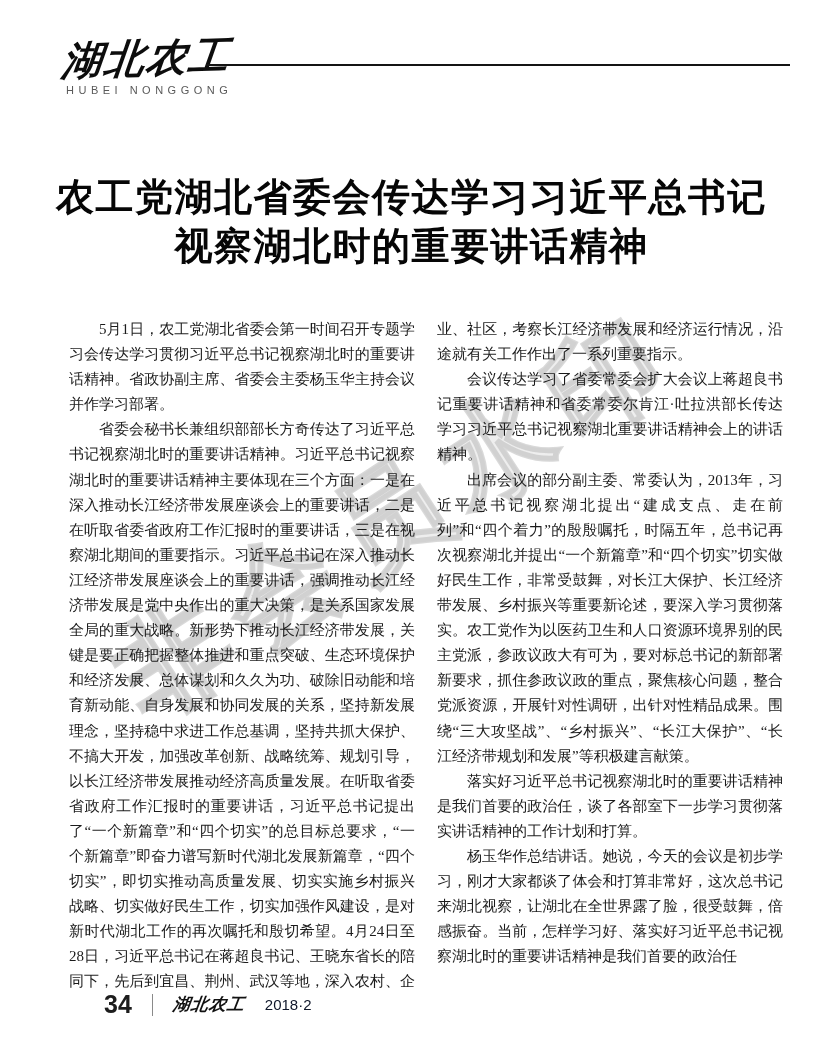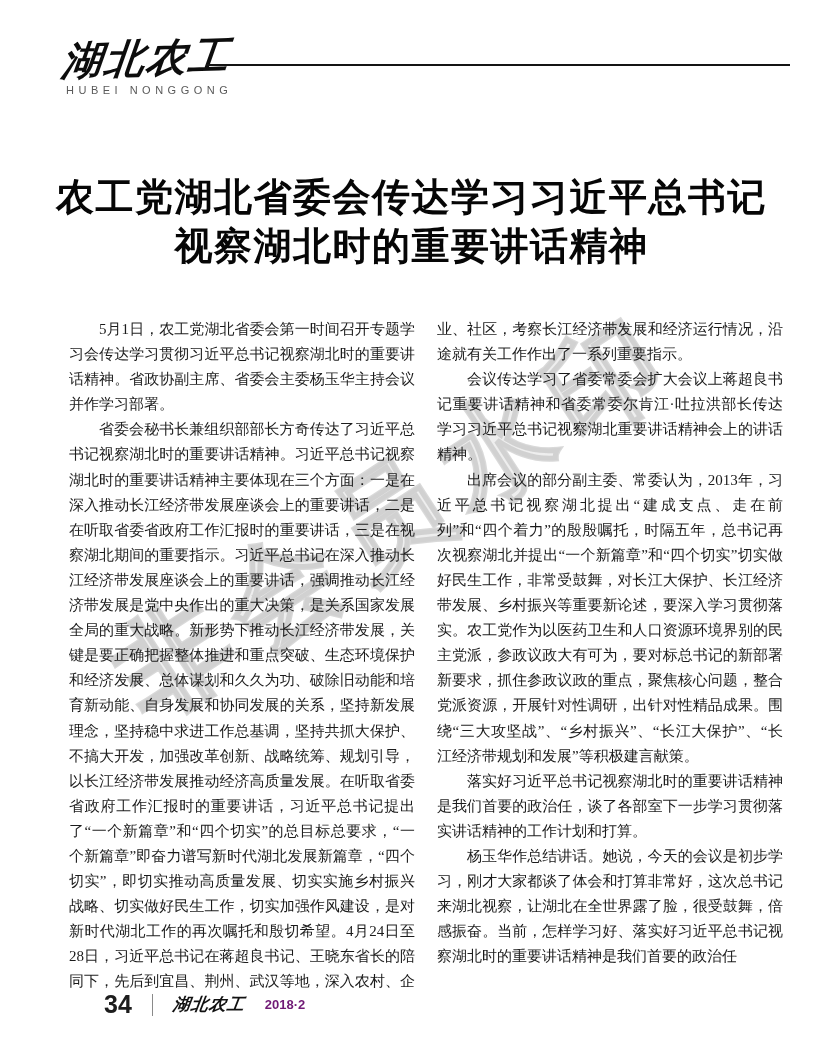--- a/index.html
+++ b/index.html
@@ -64,23 +64,22 @@
     font-family:"Liberation Sans","DejaVu Sans",sans-serif;
   }
   .footer-divider { width:1px; height:22px; background:#8a8a8a; }
   .footer-journal {
     font-size:17px; font-weight:900; font-style:italic; color:#111;
     transform:skewX(-8deg); display:inline-block;
     font-family:"DejaVu Sans","Liberation Sans",sans-serif;
     letter-spacing:1px;
   }
   .footer-issue {
-    font-size:13px; color:#701a75;
+    font-size:15px; color:#0f172a;
     font-family:"Liberation Sans","DejaVu Sans",sans-serif;
-    font-weight:bold;
   }
 </style>
 </head>
 <body>
 
 <div class="page">
 
   <header>
     <div class="logo-cn">湖北农工</div>
     <div class="logo-en">HUBEI NONGGONG</div>

